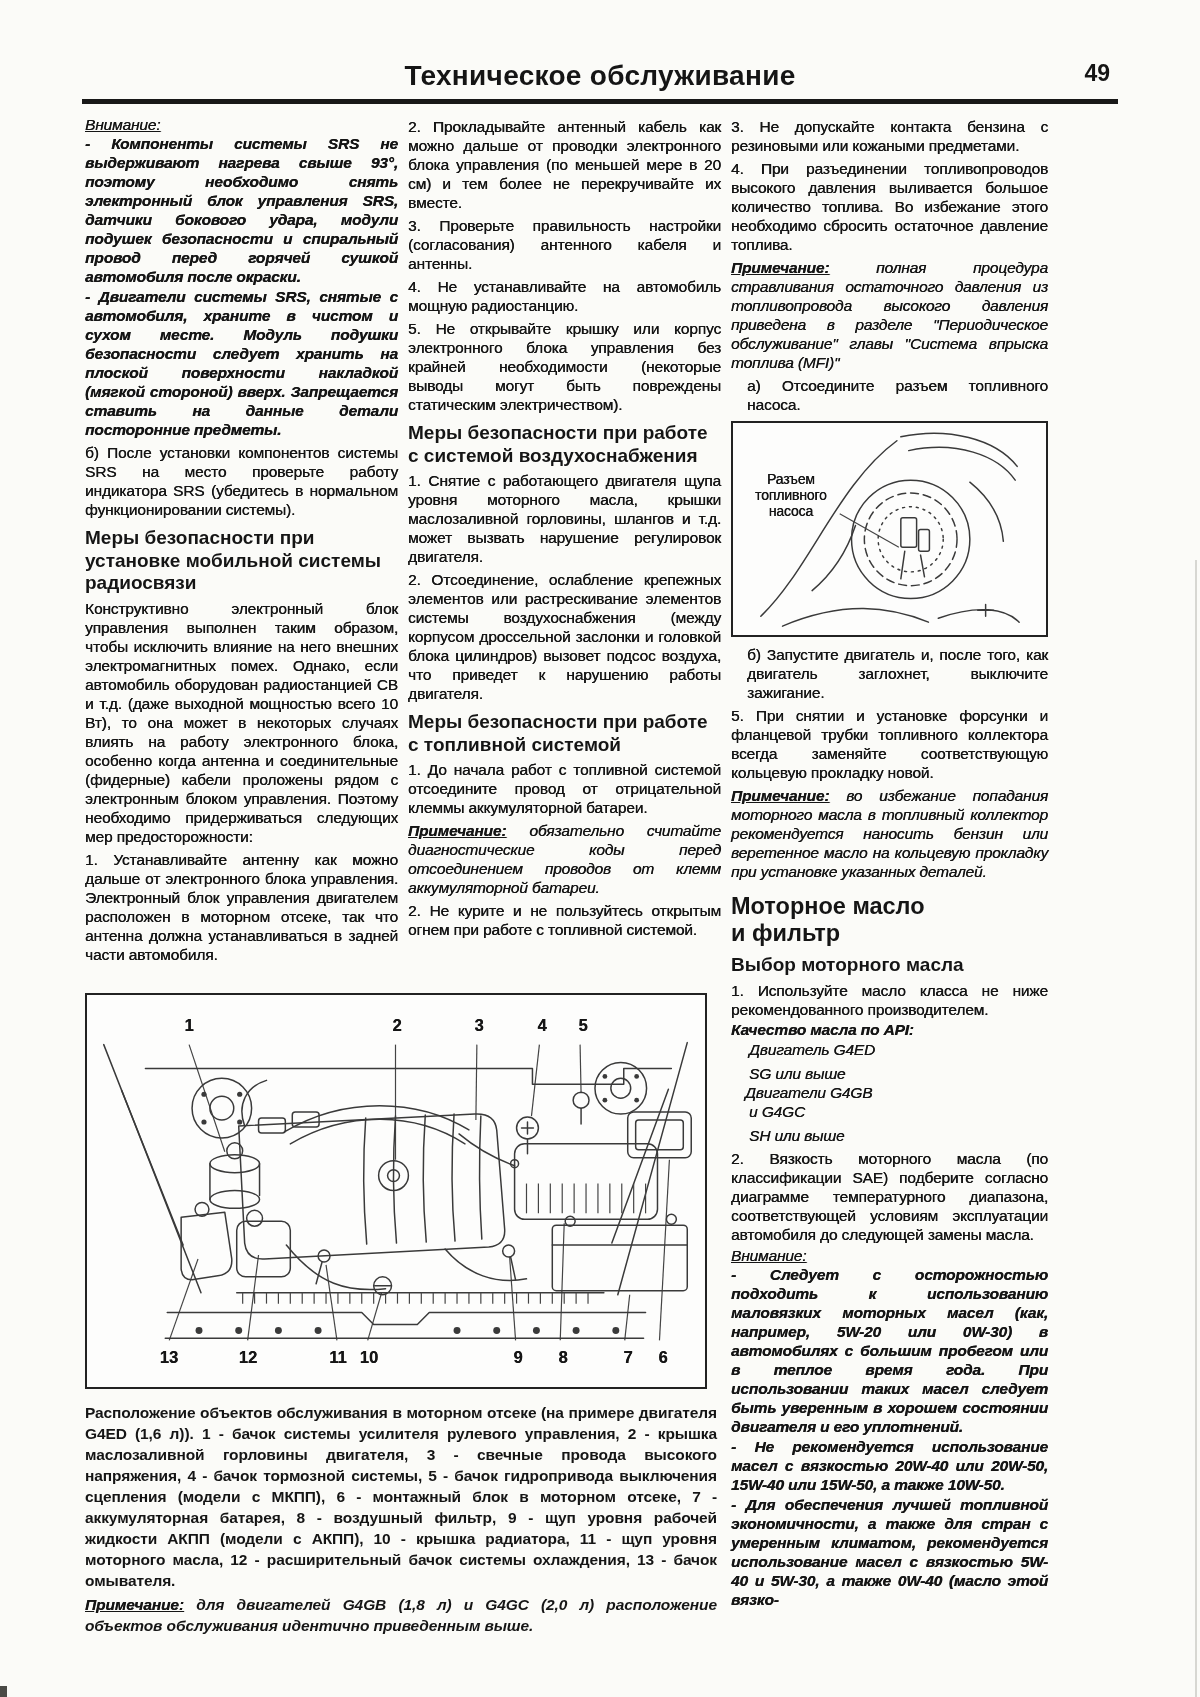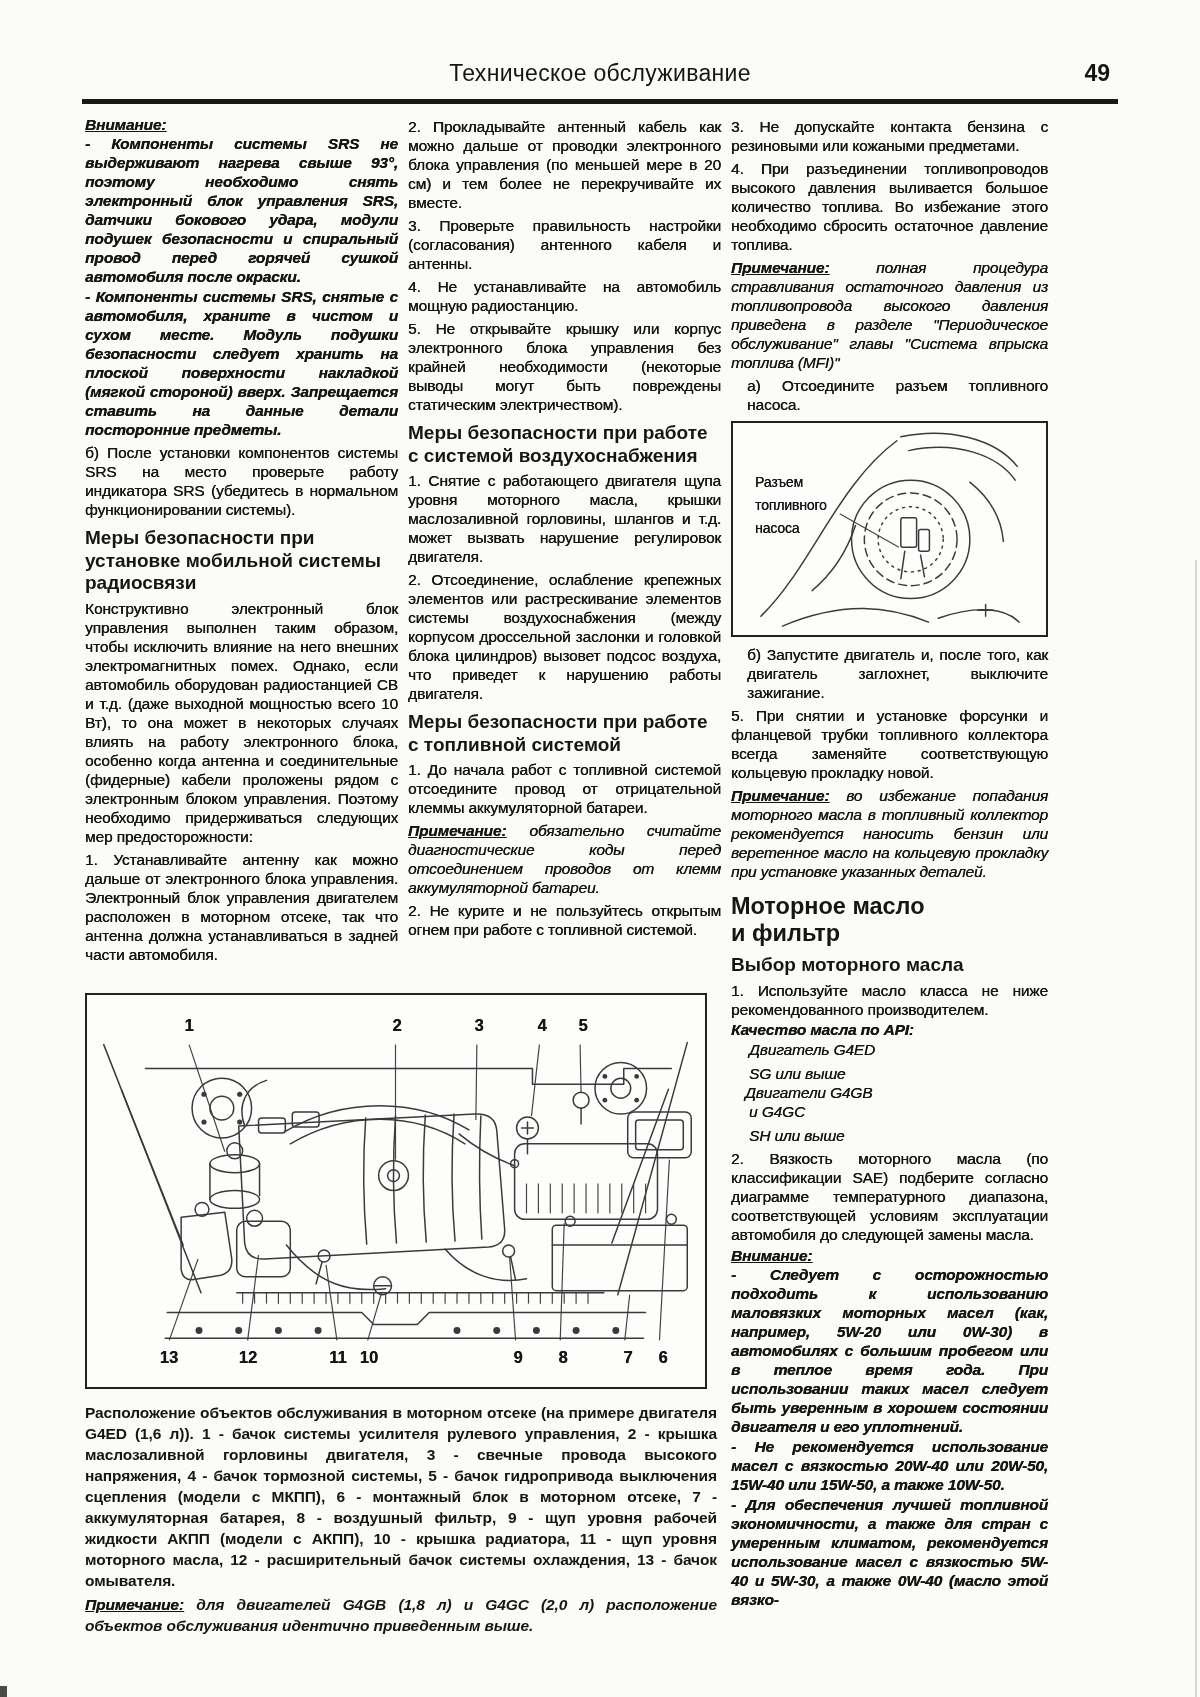--- a/index.html
+++ b/index.html
@@ -3,51 +3,51 @@
 <meta charset="utf-8">
 <style>
   html,body{margin:0;padding:0;}
   body{
     width:1200px;height:1697px;position:relative;overflow:hidden;
     background:#fbfbf8;color:#151515;
     font-family:"Liberation Sans", sans-serif;
   }
   
   .hdr-title{position:absolute;left:82px;top:60px;width:1036px;text-align:center;
-    font-size:23px;font-weight:400;letter-spacing:.3px;}
+    font-size:28px;font-weight:700;letter-spacing:.3px;}
   .hdr-num{position:absolute;left:82px;top:60px;width:1028px;text-align:right;
     font-size:23px;font-weight:700;}
   .hdr-rule{position:absolute;left:82px;top:99px;width:1036px;height:5px;background:#181818;}
   
   .col{position:absolute;top:113px;width:313px;font-size:15.5px;line-height:19px;
     text-align:justify;letter-spacing:-.15px;}
   .col-1{left:85px;}
   .col-2{left:408px;}
   .col-3{left:731px;width:317px;}
   .p{margin:4px 0 1px;text-shadow:.3px 0 0 currentColor;}
   .pi{margin:0 0 1px;font-style:italic;text-shadow:.3px 0 0 currentColor;font-weight:bold;}
-  .wlabel{display:block;margin:2px 0 0;font-weight:700;font-style:italic;
+  .wlabel{display:block;margin:2px 0 0;font-weight:400;font-style:italic;
     text-decoration:underline;text-align:left;text-shadow:.2px 0 0 currentColor;}
   .h2{font-size:19px;line-height:22.5px;font-weight:700;margin:8px 0 4px;
     text-align:left;letter-spacing:0;}
   .h1{font-size:23.5px;line-height:26.5px;font-weight:700;margin:12px 0 3px;
     text-align:left;white-space:pre-line;letter-spacing:0;}
   .note{margin:4px 0;}
   .nlabel{font-weight:700;font-style:italic;text-decoration:underline;text-shadow:.2px 0 0 currentColor;}
   .ntext{font-style:italic;text-shadow:.3px 0 0 currentColor;}
   .sub{padding-left:16px;}
   .spec{display:flex;align-items:baseline;padding-left:14px;font-style:italic;
     text-shadow:.3px 0 0 currentColor;flex-direction:column;}
   .spec .leader{flex:1;border-bottom:2px dotted #3a3a3a;margin:0 4px 3px;}
   .spec.noval{display:block;}
   
   .pump-fig{position:relative;height:216px;margin:7px 0 8px;border:2.5px solid #222;
     background:#fdfdfc;box-sizing:border-box;}
-  .pump-label{position:absolute;left:22px;top:48px;font-size:14px;line-height:23px;
-    white-space:pre-line;text-align:left;text-shadow:.3px 0 0 currentColor;}
+  .pump-label{position:absolute;left:22px;top:48px;font-size:14px;line-height:16px;
+    white-space:pre-line;text-align:center;text-shadow:.3px 0 0 currentColor;}
   
   .engine-fig{position:absolute;left:85px;top:993px;width:622px;height:396px;
     border:2.5px solid #222;background:#fdfdfc;box-sizing:border-box;}
   .co{position:absolute;transform:translate(-50%,-50%);font-size:16.5px;font-weight:700;
     text-shadow:.3px 0 0 currentColor;}
   .caption{position:absolute;left:85px;top:1402px;width:632px;font-size:15.5px;
     line-height:21px;font-weight:700;text-align:justify;letter-spacing:-.1px;}
   .cap-note{margin-top:3px;font-style:italic;}
   .cap-note .nlabel{font-weight:700;}
   
@@ -61,21 +61,21 @@
 </head>
 <body>
 
 <div class="hdr-title">Техническое обслуживание</div>
 <div class="hdr-num">49</div>
 <div class="hdr-rule"></div>
 
 <div class="col col-1">
   <span class="wlabel">Внимание:</span>
   <div class="pi">- Компоненты системы SRS не выдерживают нагрева свыше 93°, поэтому необходимо снять электронный блок управления SRS, датчики бокового удара, модули подушек безопасности и спиральный провод перед горячей сушкой автомобиля после окраски.</div>
-  <div class="pi">- Компоненты системы SRS, снятые с автомобиля, храните в чистом и сухом месте. Модуль подушки безопасности следует хранить на плоской поверхности накладкой (мягкой стороной) вверх. Запрещается ставить на данные детали посторонние предметы.</div>
+  <div class="pi">- Двигатели системы SRS, снятые с автомобиля, храните в чистом и сухом месте. Модуль подушки безопасности следует хранить на плоской поверхности накладкой (мягкой стороной) вверх. Запрещается ставить на данные детали посторонние предметы.</div>
   <div class="p">б) После установки компонентов системы SRS на место проверьте работу индикатора SRS (убедитесь в нормальном функционировании системы).</div>
   <div class="h2">Меры безопасности при установке мобильной системы радиосвязи</div>
   <div class="p">Конструктивно электронный блок управления выполнен таким образом, чтобы исключить влияние на него внешних электромагнитных помех. Однако, если автомобиль оборудован радиостанцией СВ и т.д. (даже выходной мощностью всего 10 Вт), то она может в некоторых случаях влиять на работу электронного блока, особенно когда антенна и соединительные (фидерные) кабели проложены рядом с электронным блоком управления. Поэтому необходимо придерживаться следующих мер предосторожности:</div>
   <div class="p">1. Устанавливайте антенну как можно дальше от электронного блока управления. Электронный блок управления двигателем расположен в моторном отсеке, так что антенна должна устанавливаться в задней части автомобиля.</div>
 </div>
 
 <div class="col col-2">
   <div class="p">2. Прокладывайте антенный кабель как можно дальше от проводки электронного блока управления (по меньшей мере в 20 см) и тем более не перекручивайте их вместе.</div>
   <div class="p">3. Проверьте правильность настройки (согласования) антенного кабеля и антенны.</div>
   <div class="p">4. Не устанавливайте на автомобиль мощную радиостанцию.</div>

